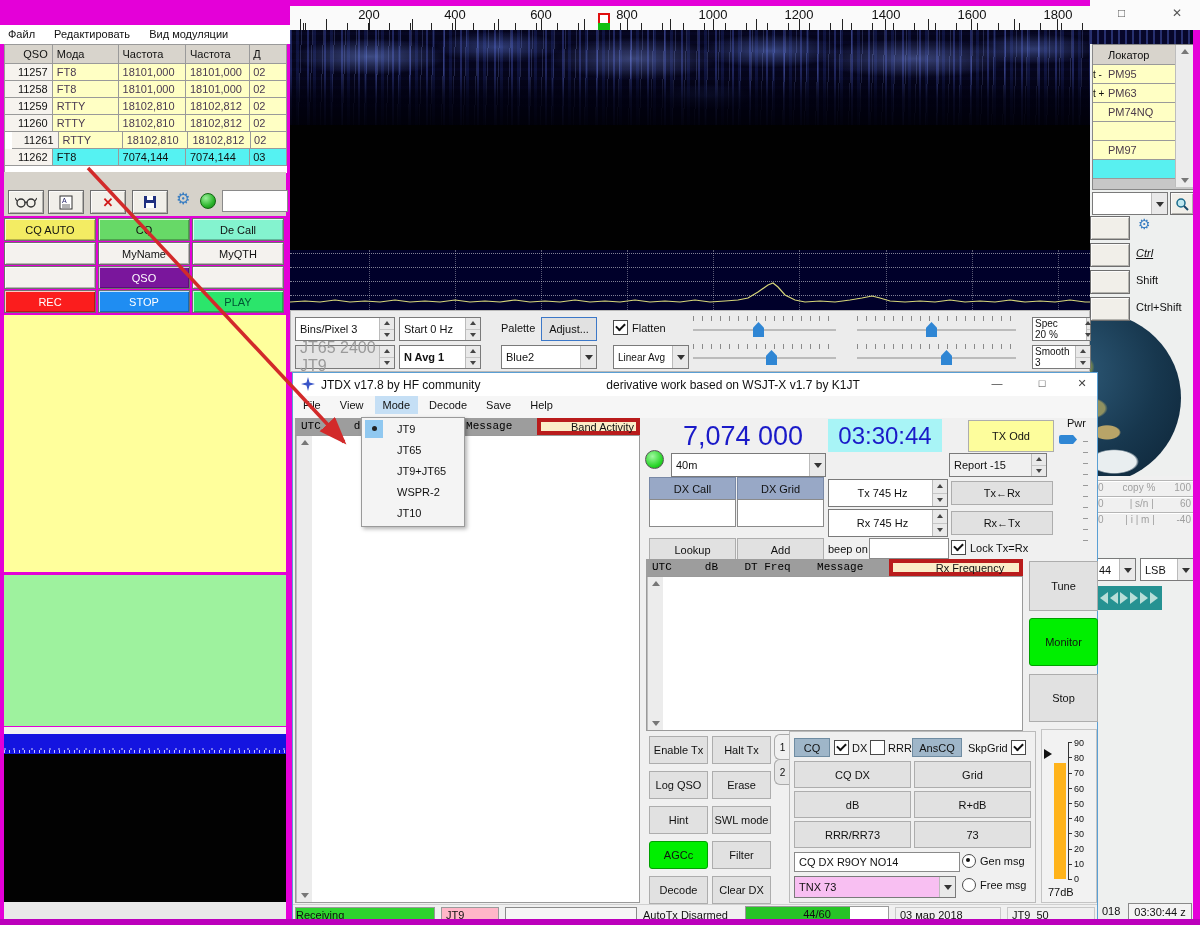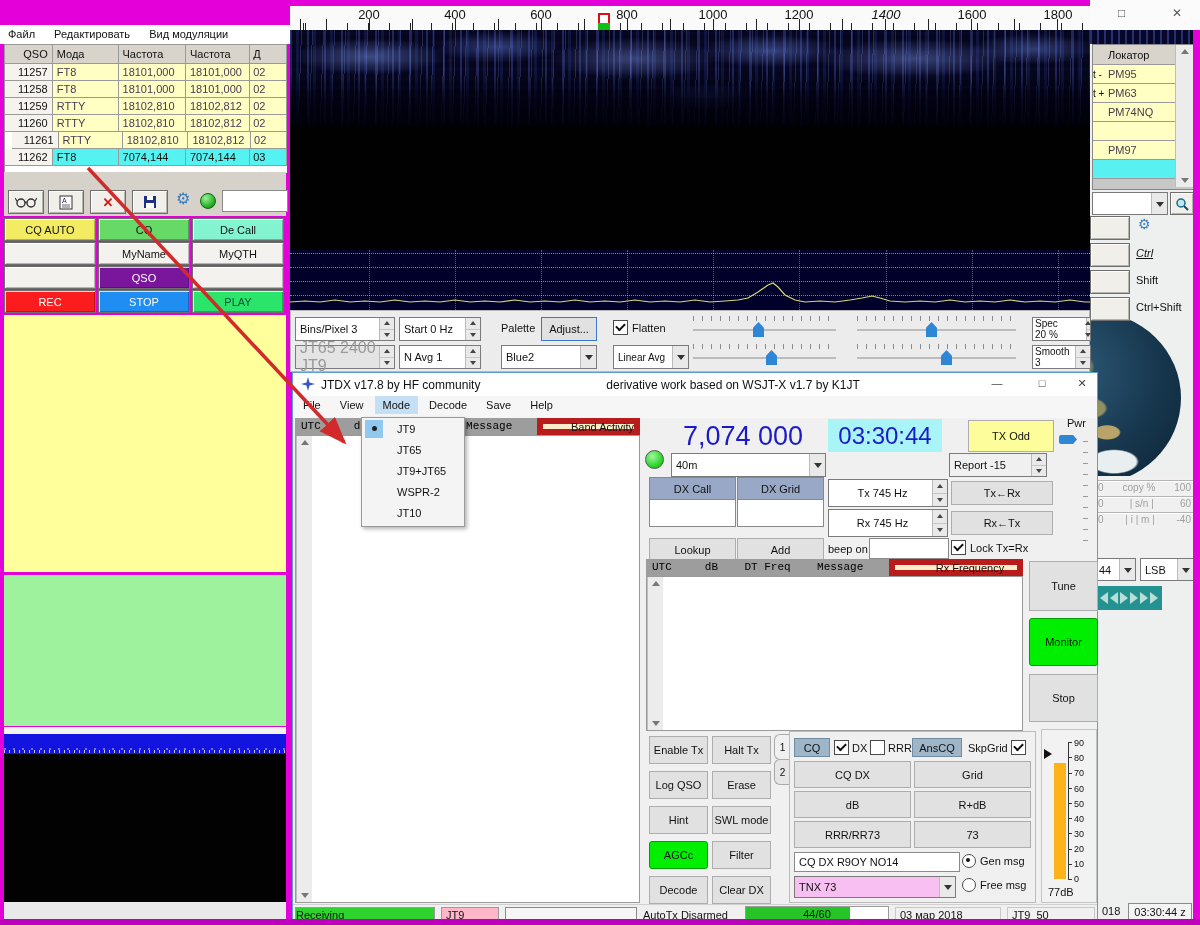--- a/index.html
+++ b/index.html
@@ -23,21 +23,21 @@
   .sar.dn::after{margin-top:-2px;border-top:4px solid #444;}
   .combo{display:flex;align-items:stretch;background:#fff;border:1px solid #7a7a7a;}
   .combo .val{flex:1;display:flex;align-items:center;padding-left:4px;overflow:hidden;}
   .combo .cb{width:15px;background:#e9e9e9;border-left:1px solid #bbb;position:relative;}
   .combo .cb::after{content:"";position:absolute;left:50%;top:50%;margin-left:-4px;margin-top:-2px;border-left:4px solid transparent;border-right:4px solid transparent;border-top:5px solid #333;}
   .chk{width:13px;height:13px;background:#fff;border:1px solid #4a4a4a;display:inline-block;position:relative;flex:none;}
   .chk.on::after{content:"";position:absolute;left:2px;top:2px;width:7px;height:4px;border-left:2px solid #101010;border-bottom:2px solid #101010;transform:rotate(-45deg);}
   .rad{width:12px;height:12px;border:1px solid #4a4a4a;border-radius:50%;background:#fff;display:inline-block;position:relative;flex:none;}
   .rad.on::after{content:"";position:absolute;left:3px;top:3px;width:4px;height:4px;border-radius:50%;background:#111;}
   .hdrgray{background:#9d9d9d;color:#000;}
-  .tabcream{background:#fbedc8;border:6px solid #b91c1c;display:flex;align-items:center;justify-content:center;padding-left:28px;}
+  .tabcream{background:#fbedc8;border:4px solid #b91c1c;display:flex;align-items:center;justify-content:center;padding-left:28px;}
   .sh{width:11px;height:15px;background:#2f86d4;clip-path:polygon(50% 0,100% 38%,100% 100%,0 100%,0 38%);}
   .ticksh{background-image:repeating-linear-gradient(90deg,#8a8a8a 0 1px,transparent 1px 9px);height:5px;}
   .groove{border-top:1px solid #b5b5b5;box-shadow:0 1px 0 #fff;}
   .cell{border-right:1px solid #9a9a9a;border-bottom:1px solid #9a9a9a;display:flex;align-items:center;overflow:hidden;white-space:nowrap;}
   .tri-l,.tri-r{display:inline-block;width:0;height:0;border-top:6px solid transparent;border-bottom:6px solid transparent;margin:0 1px;}
   .tri-l{border-right:8px solid #b9ded8;}
   .tri-r{border-left:8px solid #b9ded8;}
   .scrollv{background:#ececec;border-left:1px solid #bdbdbd;position:relative;}
   .scrollv::before,.scrollv::after{content:"";position:absolute;left:50%;margin-left:-4px;border-left:4px solid transparent;border-right:4px solid transparent;}
   .scrollv::before{top:4px;border-bottom:5px solid #777;}
@@ -261,21 +261,21 @@
   <div class="abs" style="left:4px;top:754px;width:282px;height:148px;background:#020202;"></div>
   <div class="abs" style="left:4px;top:902px;width:282px;height:17px;background:#e9e9e9;"></div>
 
   <div class="abs" style="left:290px;top:6px;width:800px;height:24px;background:#fafafa;border-bottom:1px solid #777;font-size:13px;">
     <span class="abs" style="left:59px;top:1px;width:40px;text-align:center;">200</span>
     <span class="abs" style="left:145px;top:1px;width:40px;text-align:center;">400</span>
     <span class="abs" style="left:231px;top:1px;width:40px;text-align:center;">600</span>
     <span class="abs" style="left:317px;top:1px;width:40px;text-align:center;">800</span>
     <span class="abs" style="left:403px;top:1px;width:40px;text-align:center;">1000</span>
     <span class="abs" style="left:489px;top:1px;width:40px;text-align:center;">1200</span>
-    <span class="abs" style="left:576px;top:1px;width:40px;text-align:center;font-style:italic;">1400</span>
+    <span class="abs" style="left:576px;top:1px;width:40px;text-align:center;">1400</span>
     <span class="abs" style="left:662px;top:1px;width:40px;text-align:center;">1600</span>
     <span class="abs" style="left:748px;top:1px;width:40px;text-align:center;">1800</span>
     <div class="abs" style="left:0;bottom:0;width:100%;height:7px;background-image:repeating-linear-gradient(90deg,#222 0 1px,transparent 1px 21px);background-position-x:15px;"></div>
     <div class="abs" style="left:0;bottom:0;width:100%;height:11px;background-image:repeating-linear-gradient(90deg,#222 0 1px,transparent 1px 43px);background-position-x:36px;"></div>
     <div class="abs" style="left:308px;top:7px;width:8px;height:8px;border:2px solid #e01010;background:#fff;"></div>
     <div class="abs" style="left:308px;top:17px;width:12px;height:7px;background:#12c012;"></div>
   </div>
 
   <div class="abs" style="left:290px;top:30px;width:800px;height:95px;background-color:#05051c;
     background-image:
@@ -352,21 +352,21 @@
           <div class="sar dn"></div>
         </div>
       </div>
     <div class="abs spin" style="left:4px;top:34px;width:98px;height:22px;background:#e4e4e4;">
         <div class="val" style="color:#9a9a9a;font-size:16px;">JT65  2400  JT9</div>
         <div class="arr">
           <div class="sar up"></div>
           <div class="sar dn"></div>
         </div>
       </div>
-    <div class="abs spin" style="left:108px;top:34px;width:80px;height:22px;">
+    <div class="abs spin" style="left:108px;top:34px;width:80px;height:22px;font-weight:bold;">
         <div class="val">N Avg 1</div>
         <div class="arr">
           <div class="sar up"></div>
           <div class="sar dn"></div>
         </div>
       </div>
     <div class="abs combo" style="left:210px;top:34px;width:94px;height:22px;">
         <div class="val">Blue2</div>
         <div class="cb"></div>
       </div>

